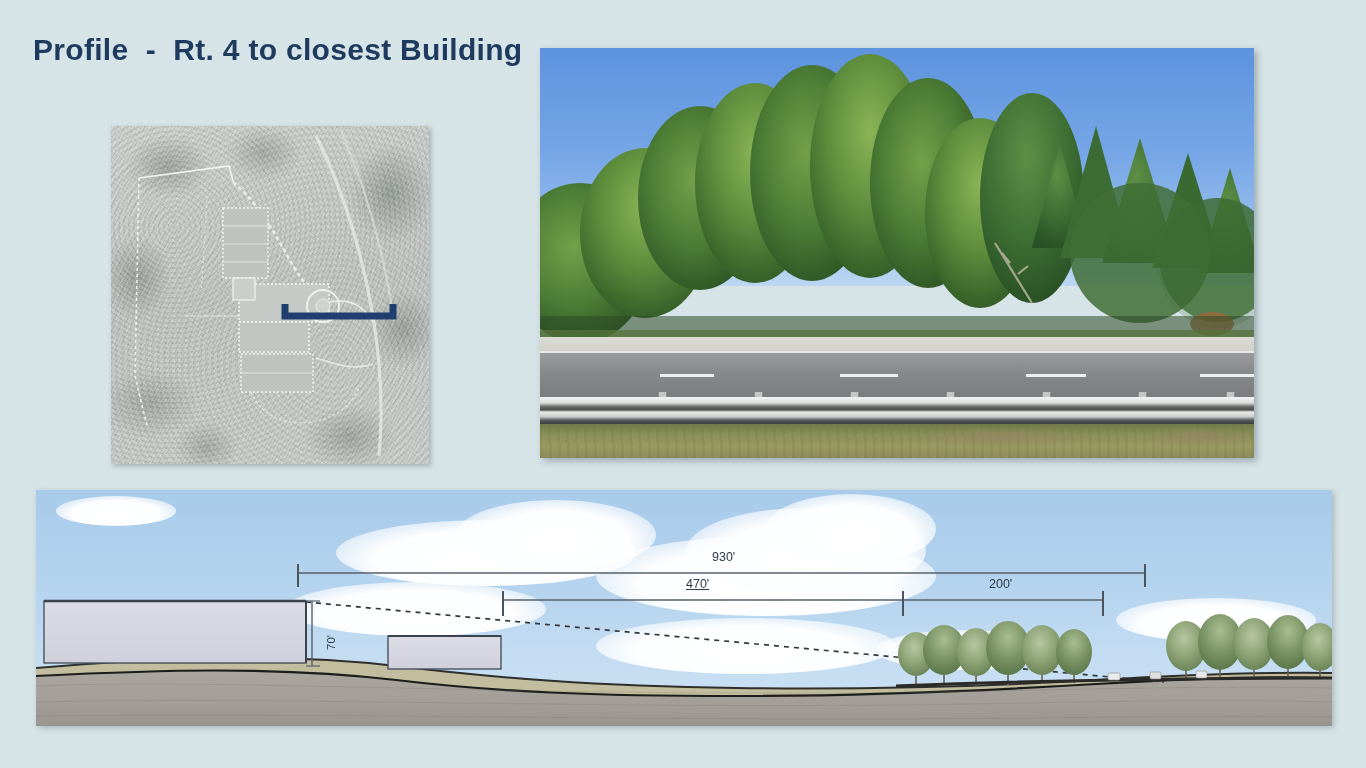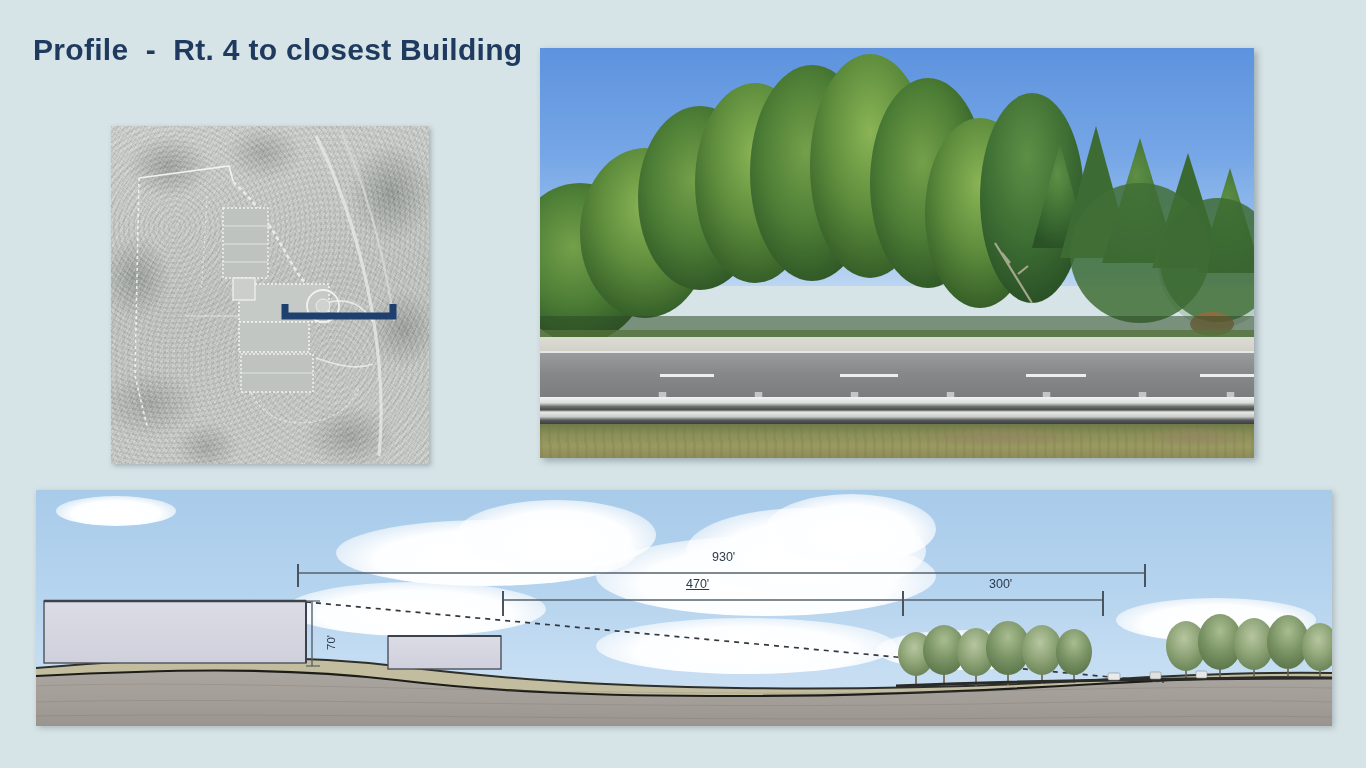--- a/index.html
+++ b/index.html
@@ -405,16 +405,16 @@
     </g>
 
     <path d="M860 196 C960 192, 1080 188, 1296 188" fill="none" stroke="#2a2b28" stroke-width="3"></path>
     <rect x="1072" y="183" width="12" height="7" rx="1.5" fill="#e9eaea" stroke="#8b8d8d" stroke-width="0.6"></rect>
     <rect x="1114" y="182" width="11" height="7" rx="1.5" fill="#dfe0e0" stroke="#8b8d8d" stroke-width="0.6"></rect>
     <rect x="1160" y="181" width="11" height="7" rx="1.5" fill="#e6e7e7" stroke="#8b8d8d" stroke-width="0.6"></rect>
   </svg>
 
   <div class="dim-label" style="left:636px;top:60px;margin-left:40px;">930'</div>
   <div class="dim-label" style="left:650px;top:87px;text-decoration:underline;">470'</div>
-  <div class="dim-label" style="left:953px;top:87px;">300'</div>
+  <div class="dim-label" style="left:953px;top:87px;">200'</div>
 
   <div id="label-70" style="left:289px;top:160px;">70'</div>
 </div>
 
 </body></html>

